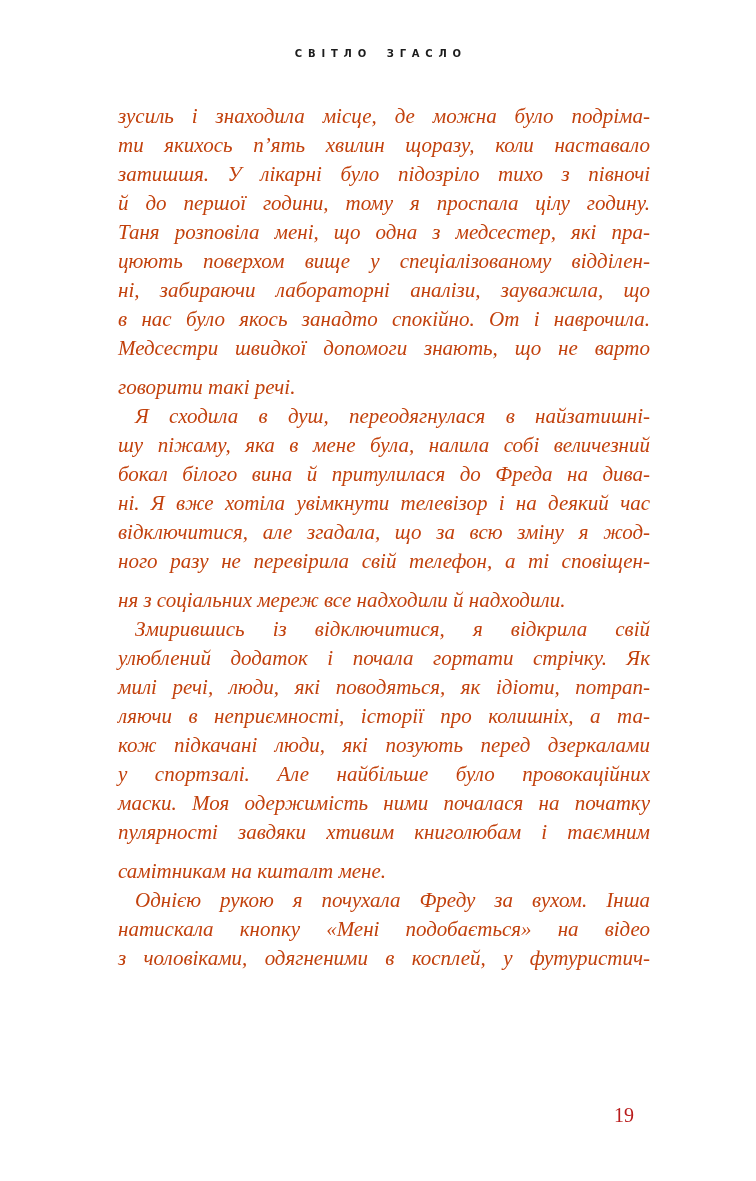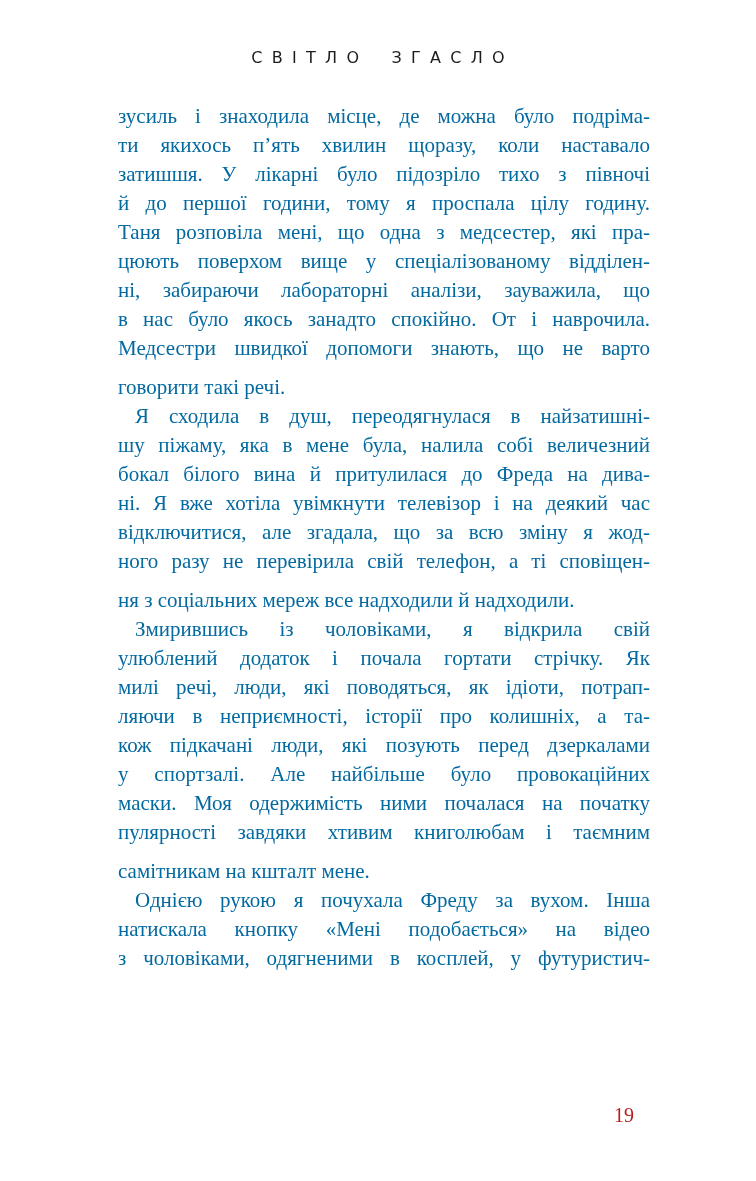--- a/index.html
+++ b/index.html
@@ -17,36 +17,37 @@
     color: #141414;
     overflow: hidden;
   }
   .running-head {
     position: absolute;
     top: 48px;
     left: 0;
     right: 0;
     text-align: center;
     font-family: "DejaVu Sans", "Liberation Sans", sans-serif;
-    font-size: 16px;
-    font-weight: 400;
+    font-size: 10px;
+    font-weight: 700;
     letter-spacing: 0.58em;
     word-spacing: 0.55em;
     text-transform: uppercase;
     text-indent: 0.58em; 
     color: #1c1c1c;
   }
   .text-block {
     position: absolute;
     top: 102px;
     left: 118px;
     width: 532px;
     font-size: 21px;
     line-height: 29px;
-    color: #0369a1;
+    color: #c2410c;
+    font-style: italic;
   }
   .paragraph {
     margin: 0;
     padding: 0;
   }
   .line {
     text-align: justify;
     text-align-last: justify;
     white-space: normal;
     height: 29px;
@@ -93,21 +94,21 @@
       <div class="paragraph">
         <div class="line indent">Я сходила в душ, переодягнулася в найзатишні-</div>
         <div class="line">шу піжаму, яка в мене була, налила собі величезний</div>
         <div class="line">бокал білого вина й притулилася до Фреда на дива-</div>
         <div class="line">ні. Я вже хотіла увімкнути телевізор і на деякий час</div>
         <div class="line">відключитися, але згадала, що за всю зміну я жод-</div>
         <div class="line">ного разу не перевірила свій телефон, а ті сповіщен-</div>
         <div class="line para-end">ня з соціальних мереж все надходили й надходили.</div>
       </div>
       <div class="paragraph">
-        <div class="line indent">Змирившись із чоловіками, я відкрила свій</div>
+        <div class="line indent">Змирившись із відключитися, я відкрила свій</div>
         <div class="line">улюблений додаток і почала гортати стрічку. Як</div>
         <div class="line">милі речі, люди, які поводяться, як ідіоти, потрап-</div>
         <div class="line">ляючи в неприємності, історії про колишніх, а та-</div>
         <div class="line">кож підкачані люди, які позують перед дзеркалами</div>
         <div class="line">у спортзалі. Але найбільше було провокаційних</div>
         <div class="line">маски. Моя одержимість ними почалася на початку</div>
         <div class="line">пулярності завдяки хтивим книголюбам і таємним</div>
         <div class="line para-end">самітникам на кшталт мене.</div>
       </div>
       <div class="paragraph">

